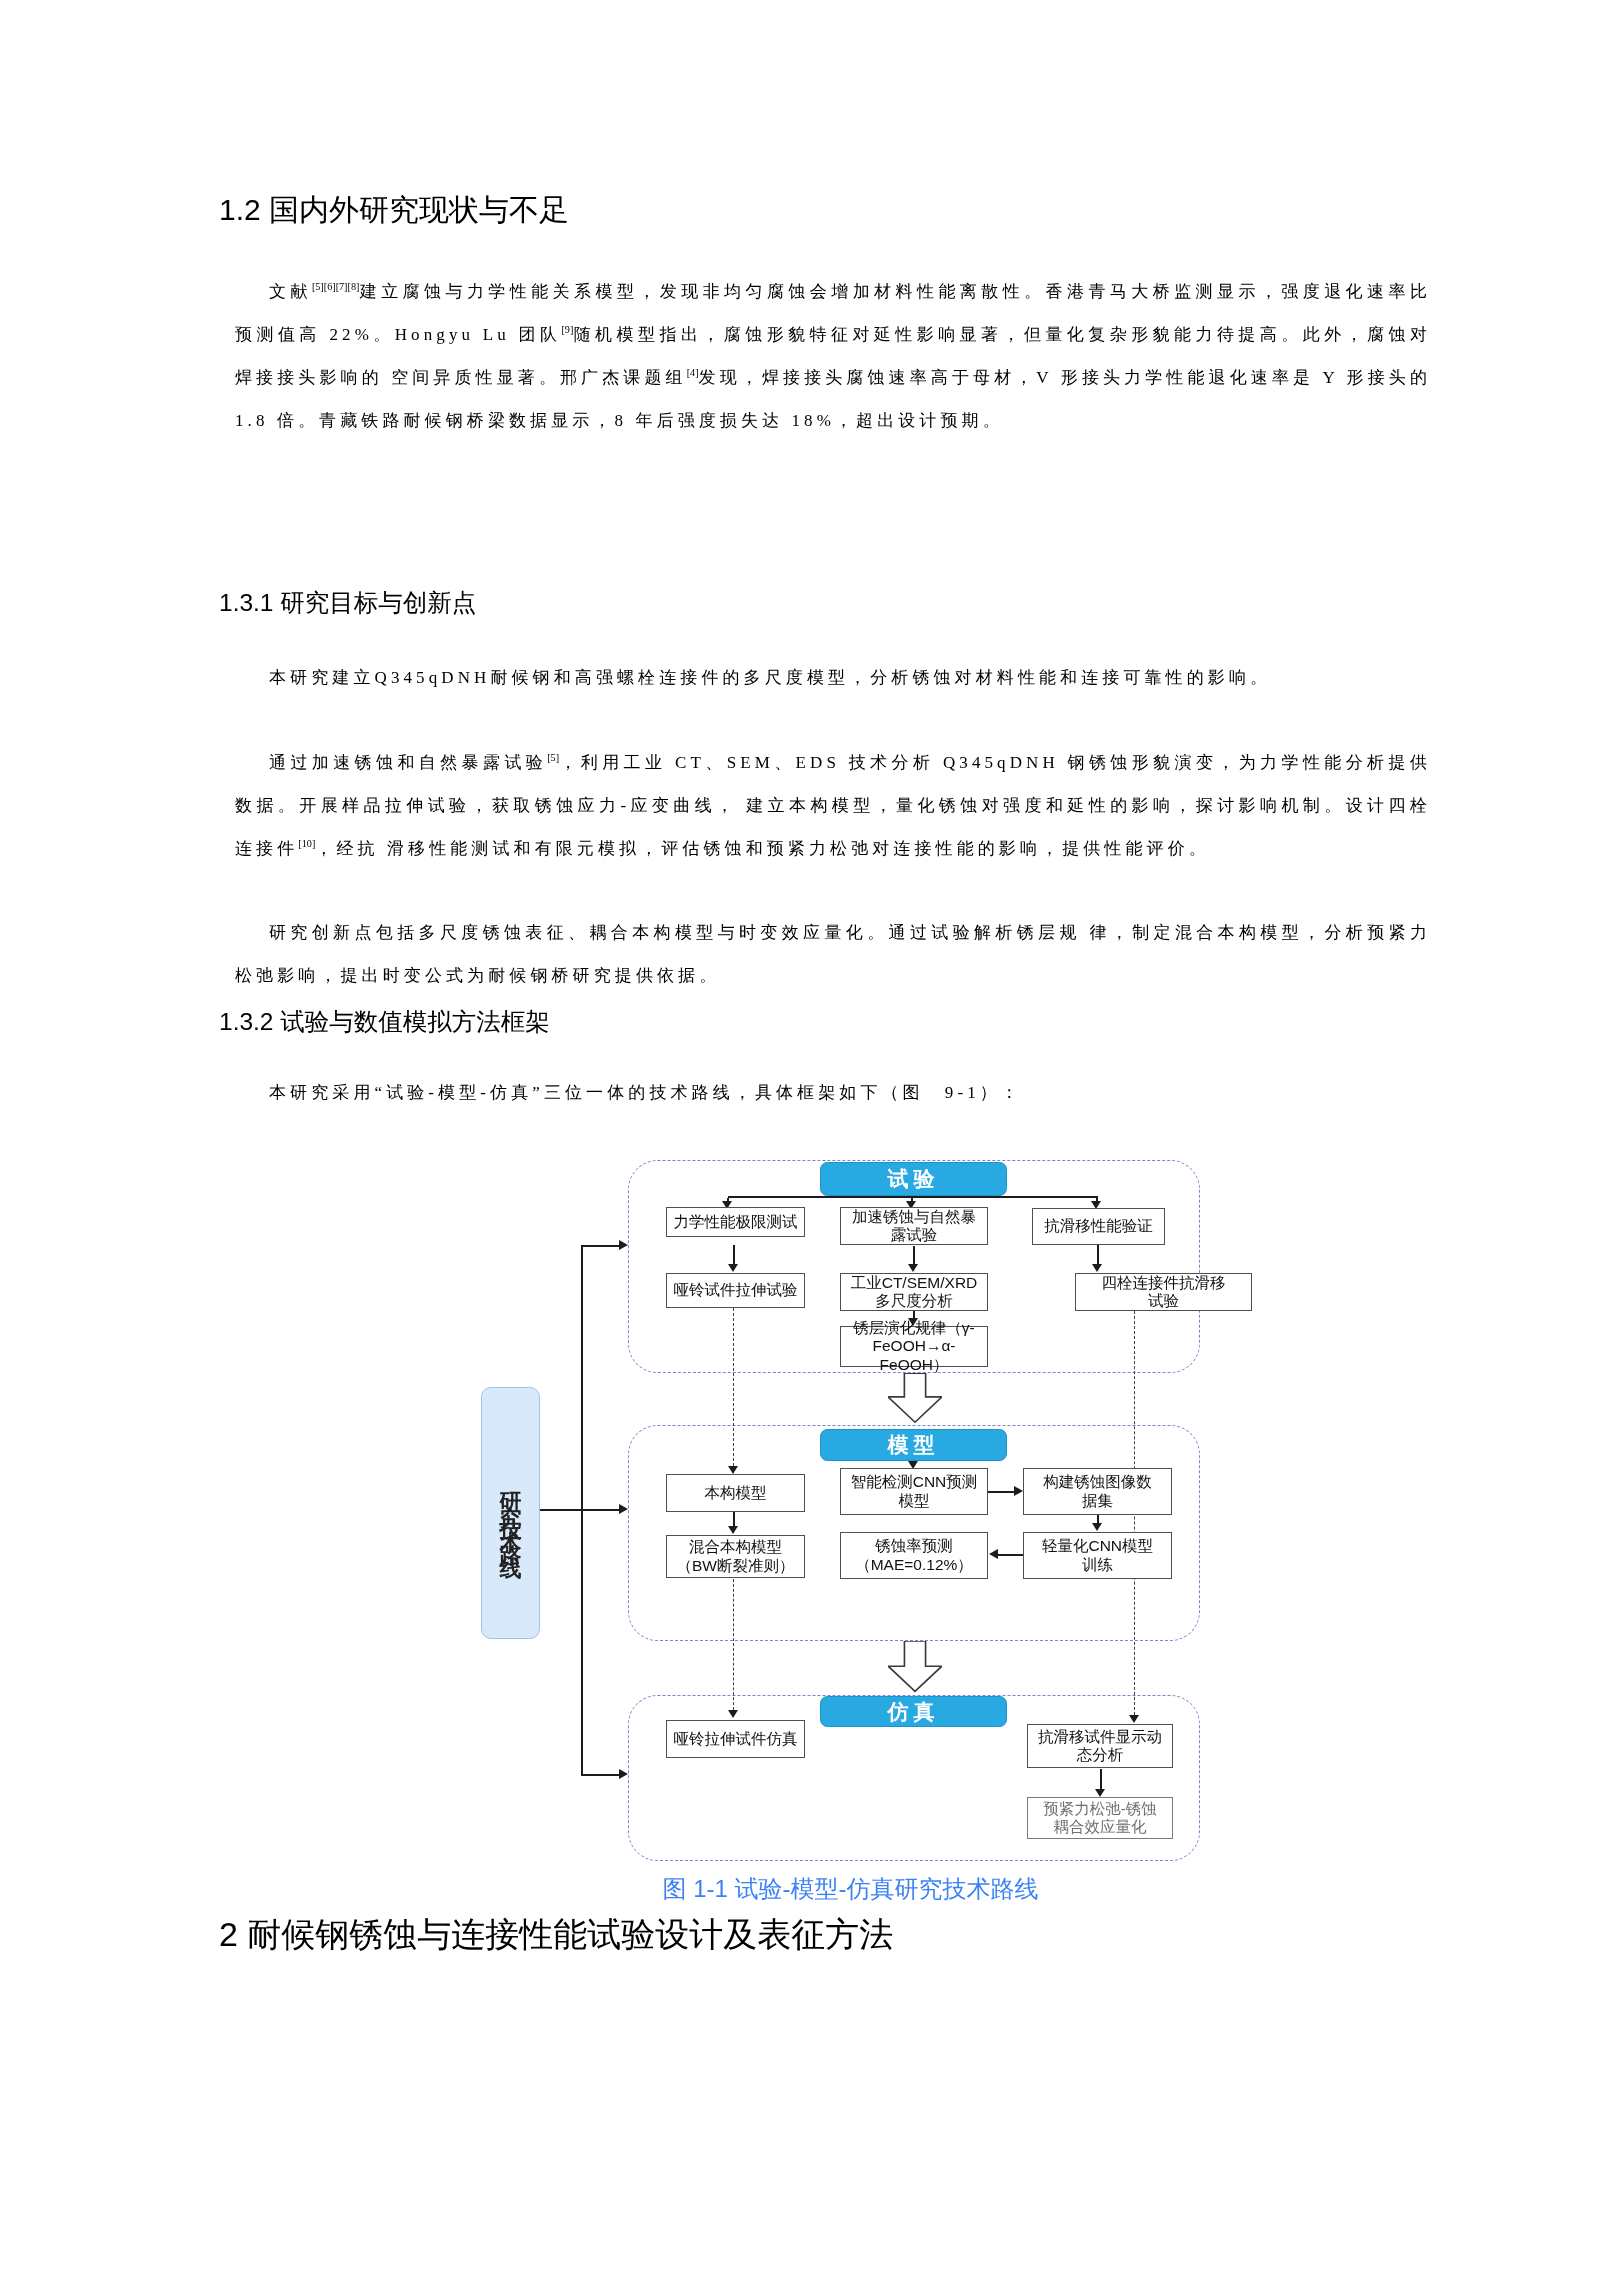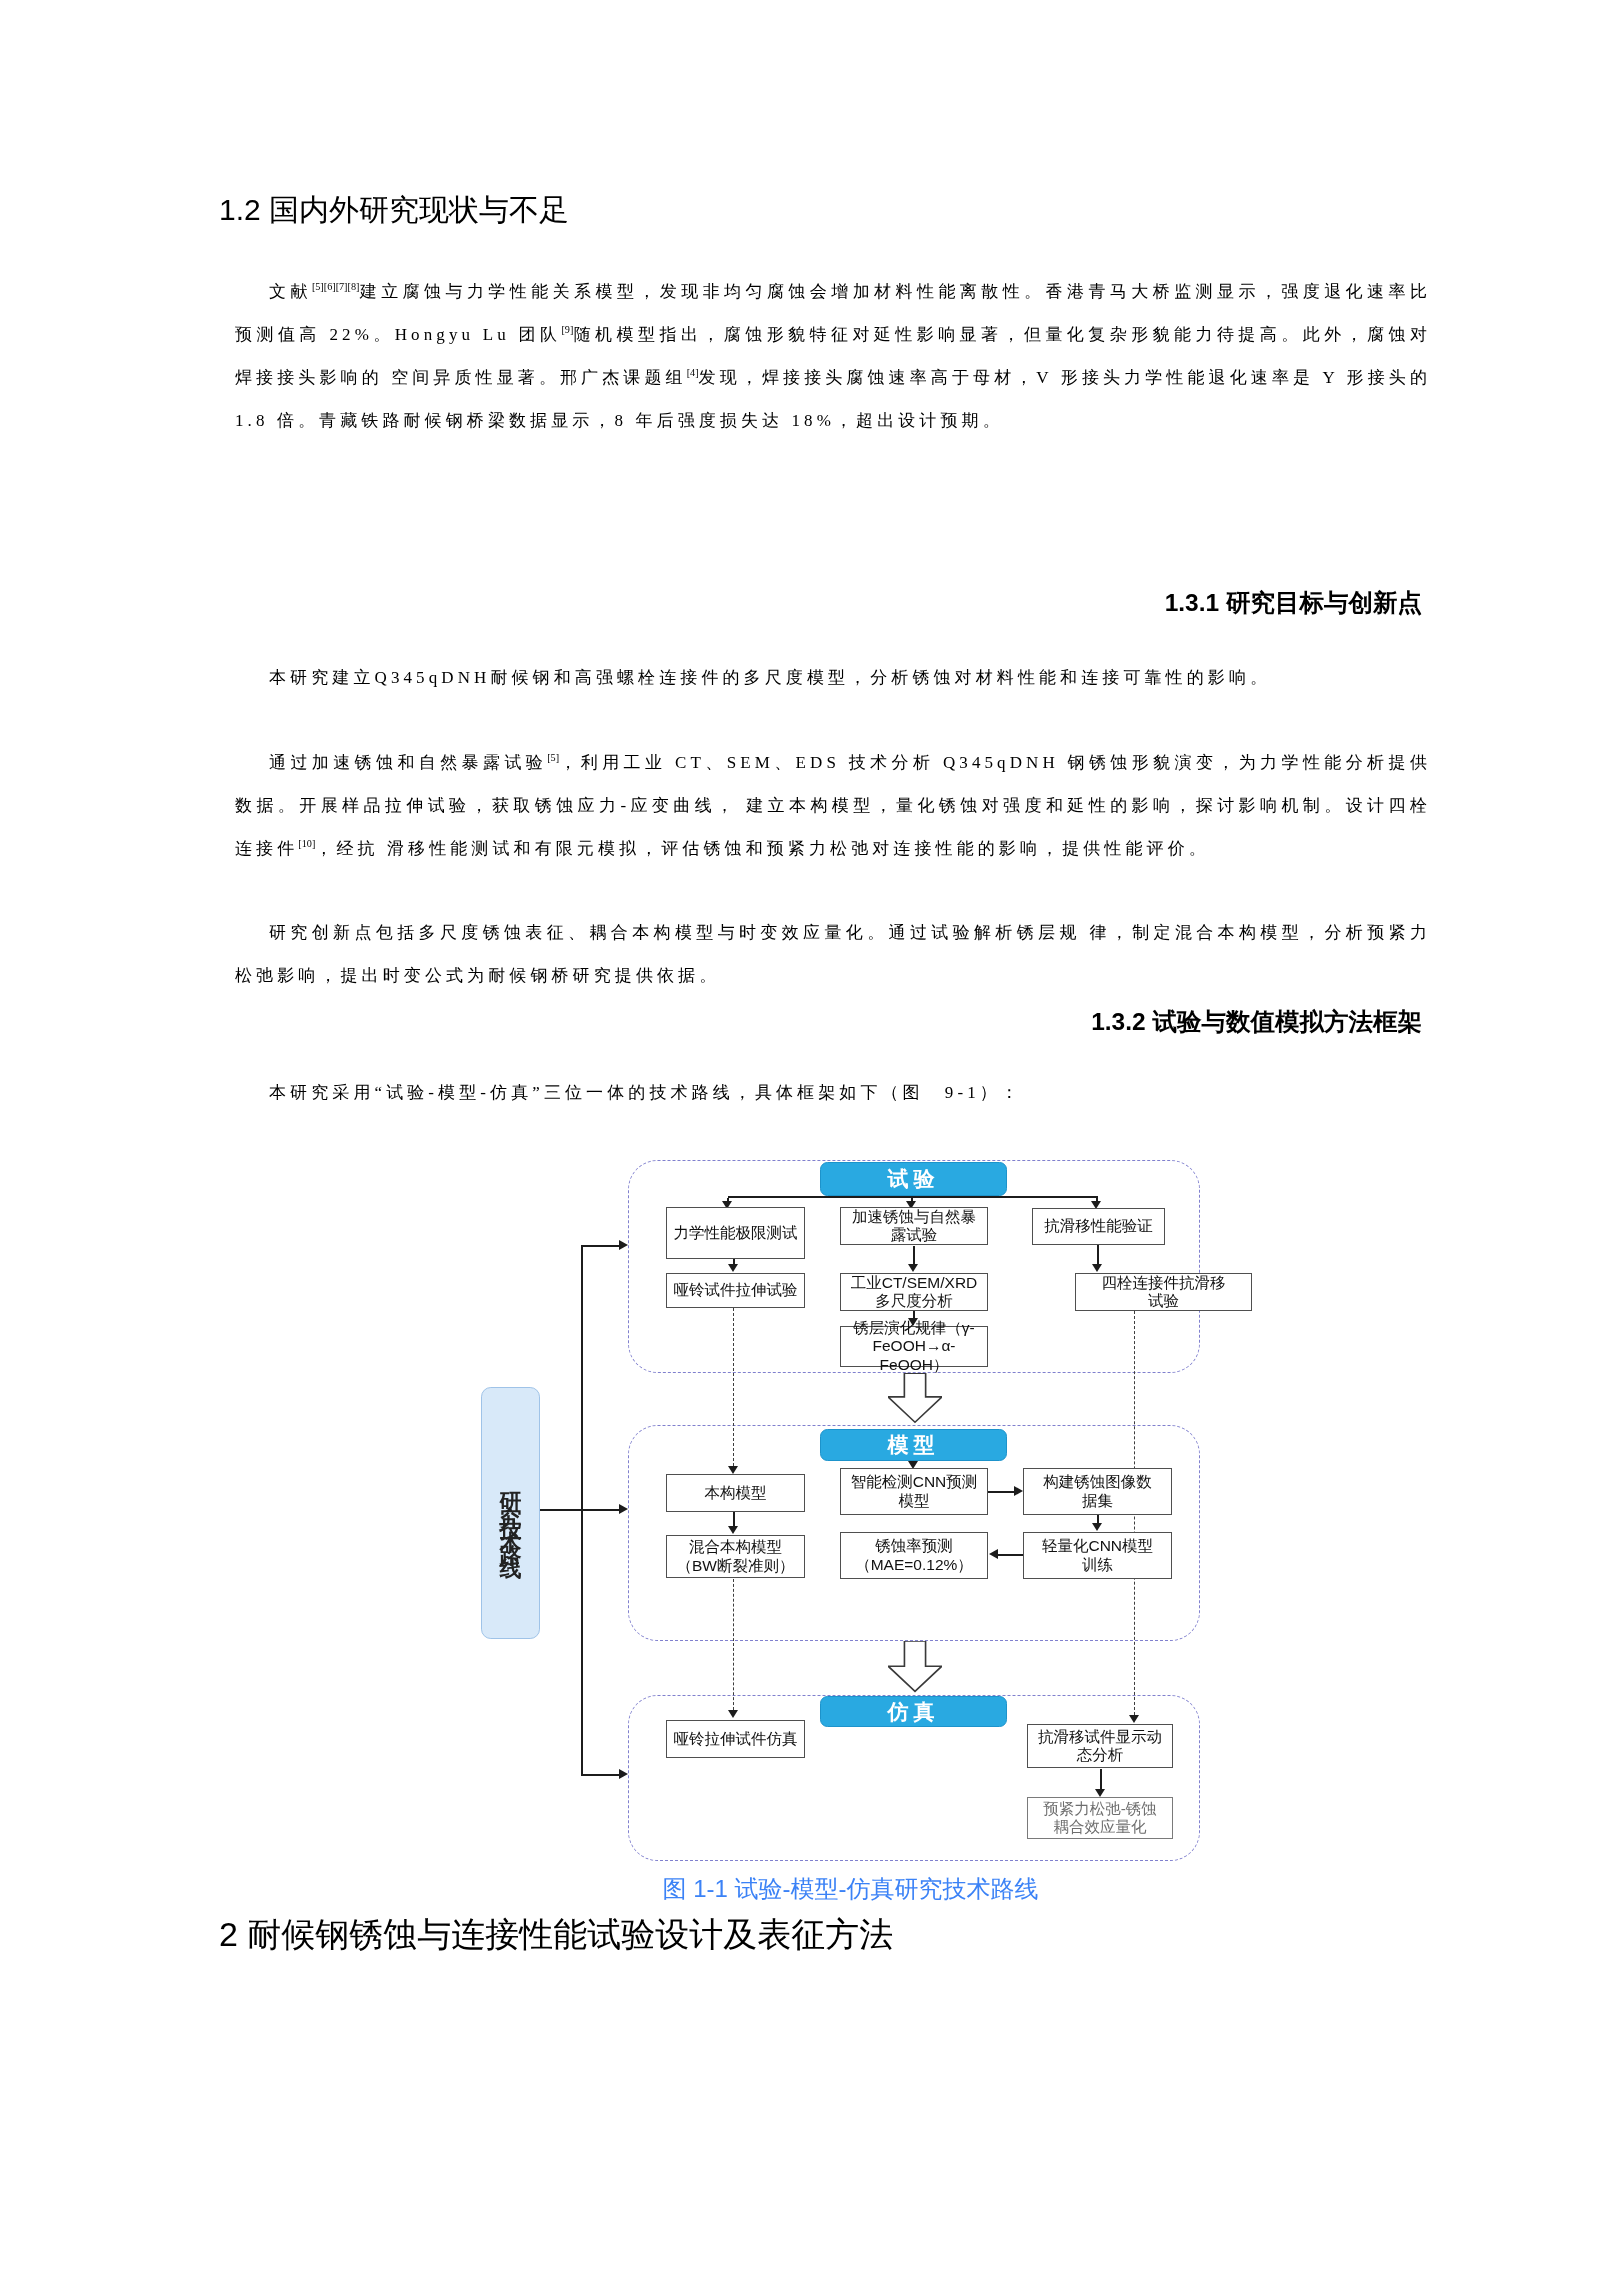--- a/index.html
+++ b/index.html
@@ -2,21 +2,21 @@
 <html style="font-size:13px"><head>
 <meta charset="utf-8">
 <style>
   html,body{margin:0;padding:0;background:#e8e8e8;}
   #page{position:relative;width:1623px;height:2295px;background:#ffffff;margin:0 auto;overflow:hidden;
         font-family:"Liberation Serif",serif;color:#000;}
   
   .h-major{position:absolute;left:219px;width:1203px;font-family:"Liberation Sans",sans-serif;
            font-weight:500;color:#000;}
   .h-sub{position:absolute;left:219px;width:1203px;font-family:"Liberation Sans",sans-serif;
-         font-weight:700;color:#000;text-align:right;}
+         font-weight:400;color:#000;}
   .para{position:absolute;left:219px;width:1196px;font-size:17px;line-height:43px;
         letter-spacing:4.1px;text-align:justify;text-indent:2em;margin:16px;
         font-family:Liberation Serif, serif;}
   .para sup{font-size:0.60em;letter-spacing:0;line-height:0;}
   
   .dashc{position:absolute;border:1.6px dashed #8080ce;border-radius:29.5px;z-index:0;}
   .bluehead{position:absolute;background:#29a9e1;border:1.6px solid #1d93cb;border-radius:7.4px;color:#fff;
             display:flex;align-items:center;justify-content:center;
             font:600 21px "Liberation Sans",sans-serif;letter-spacing:4.9px;z-index:3;}
   .pbox{position:absolute;background:#fff;border:1.6px solid #4f4f4f;display:flex;align-items:center;
@@ -79,21 +79,21 @@
 
     <div class="vl" style="left:911px;top:1194px;height:4.1px;"></div>
     <div class="hl" style="left:728px;top:1196px;width:370px;"></div>
     <div class="vl" style="left:727px;top:1198px;height:4.9px;"></div>
     <div class="ahd" style="left:722px;top:1201px;"></div>
     <div class="vl" style="left:911px;top:1198px;height:4.9px;"></div>
     <div class="ahd" style="left:906px;top:1201px;"></div>
     <div class="vl" style="left:1096px;top:1198px;height:4.9px;"></div>
     <div class="ahd" style="left:1091px;top:1201px;"></div>
 
-    <div class="pbox" style="left:666px;top:1207px;width:139px;height:52px;">力学性能极限测试</div>
+    <div class="pbox" style="left:666px;top:1207px;width:139px;height:30px;">力学性能极限测试</div>
     <div class="pbox" style="left:840px;top:1207px;width:148px;height:38px;">加速锈蚀与自然暴
 露试验</div>
     <div class="pbox" style="left:1032px;top:1208px;width:133px;height:37px;">抗滑移性能验证</div>
 
     <div class="vl" style="left:733px;top:1245px;height:19.6px;"></div>
     <div class="ahd" style="left:728px;top:1264px;"></div>
     <div class="vl" style="left:913px;top:1246px;height:19px;"></div>
     <div class="ahd" style="left:908px;top:1264px;"></div>
     <div class="vl" style="left:1097px;top:1245px;height:19.6px;"></div>
     <div class="ahd" style="left:1092px;top:1264px;"></div>

